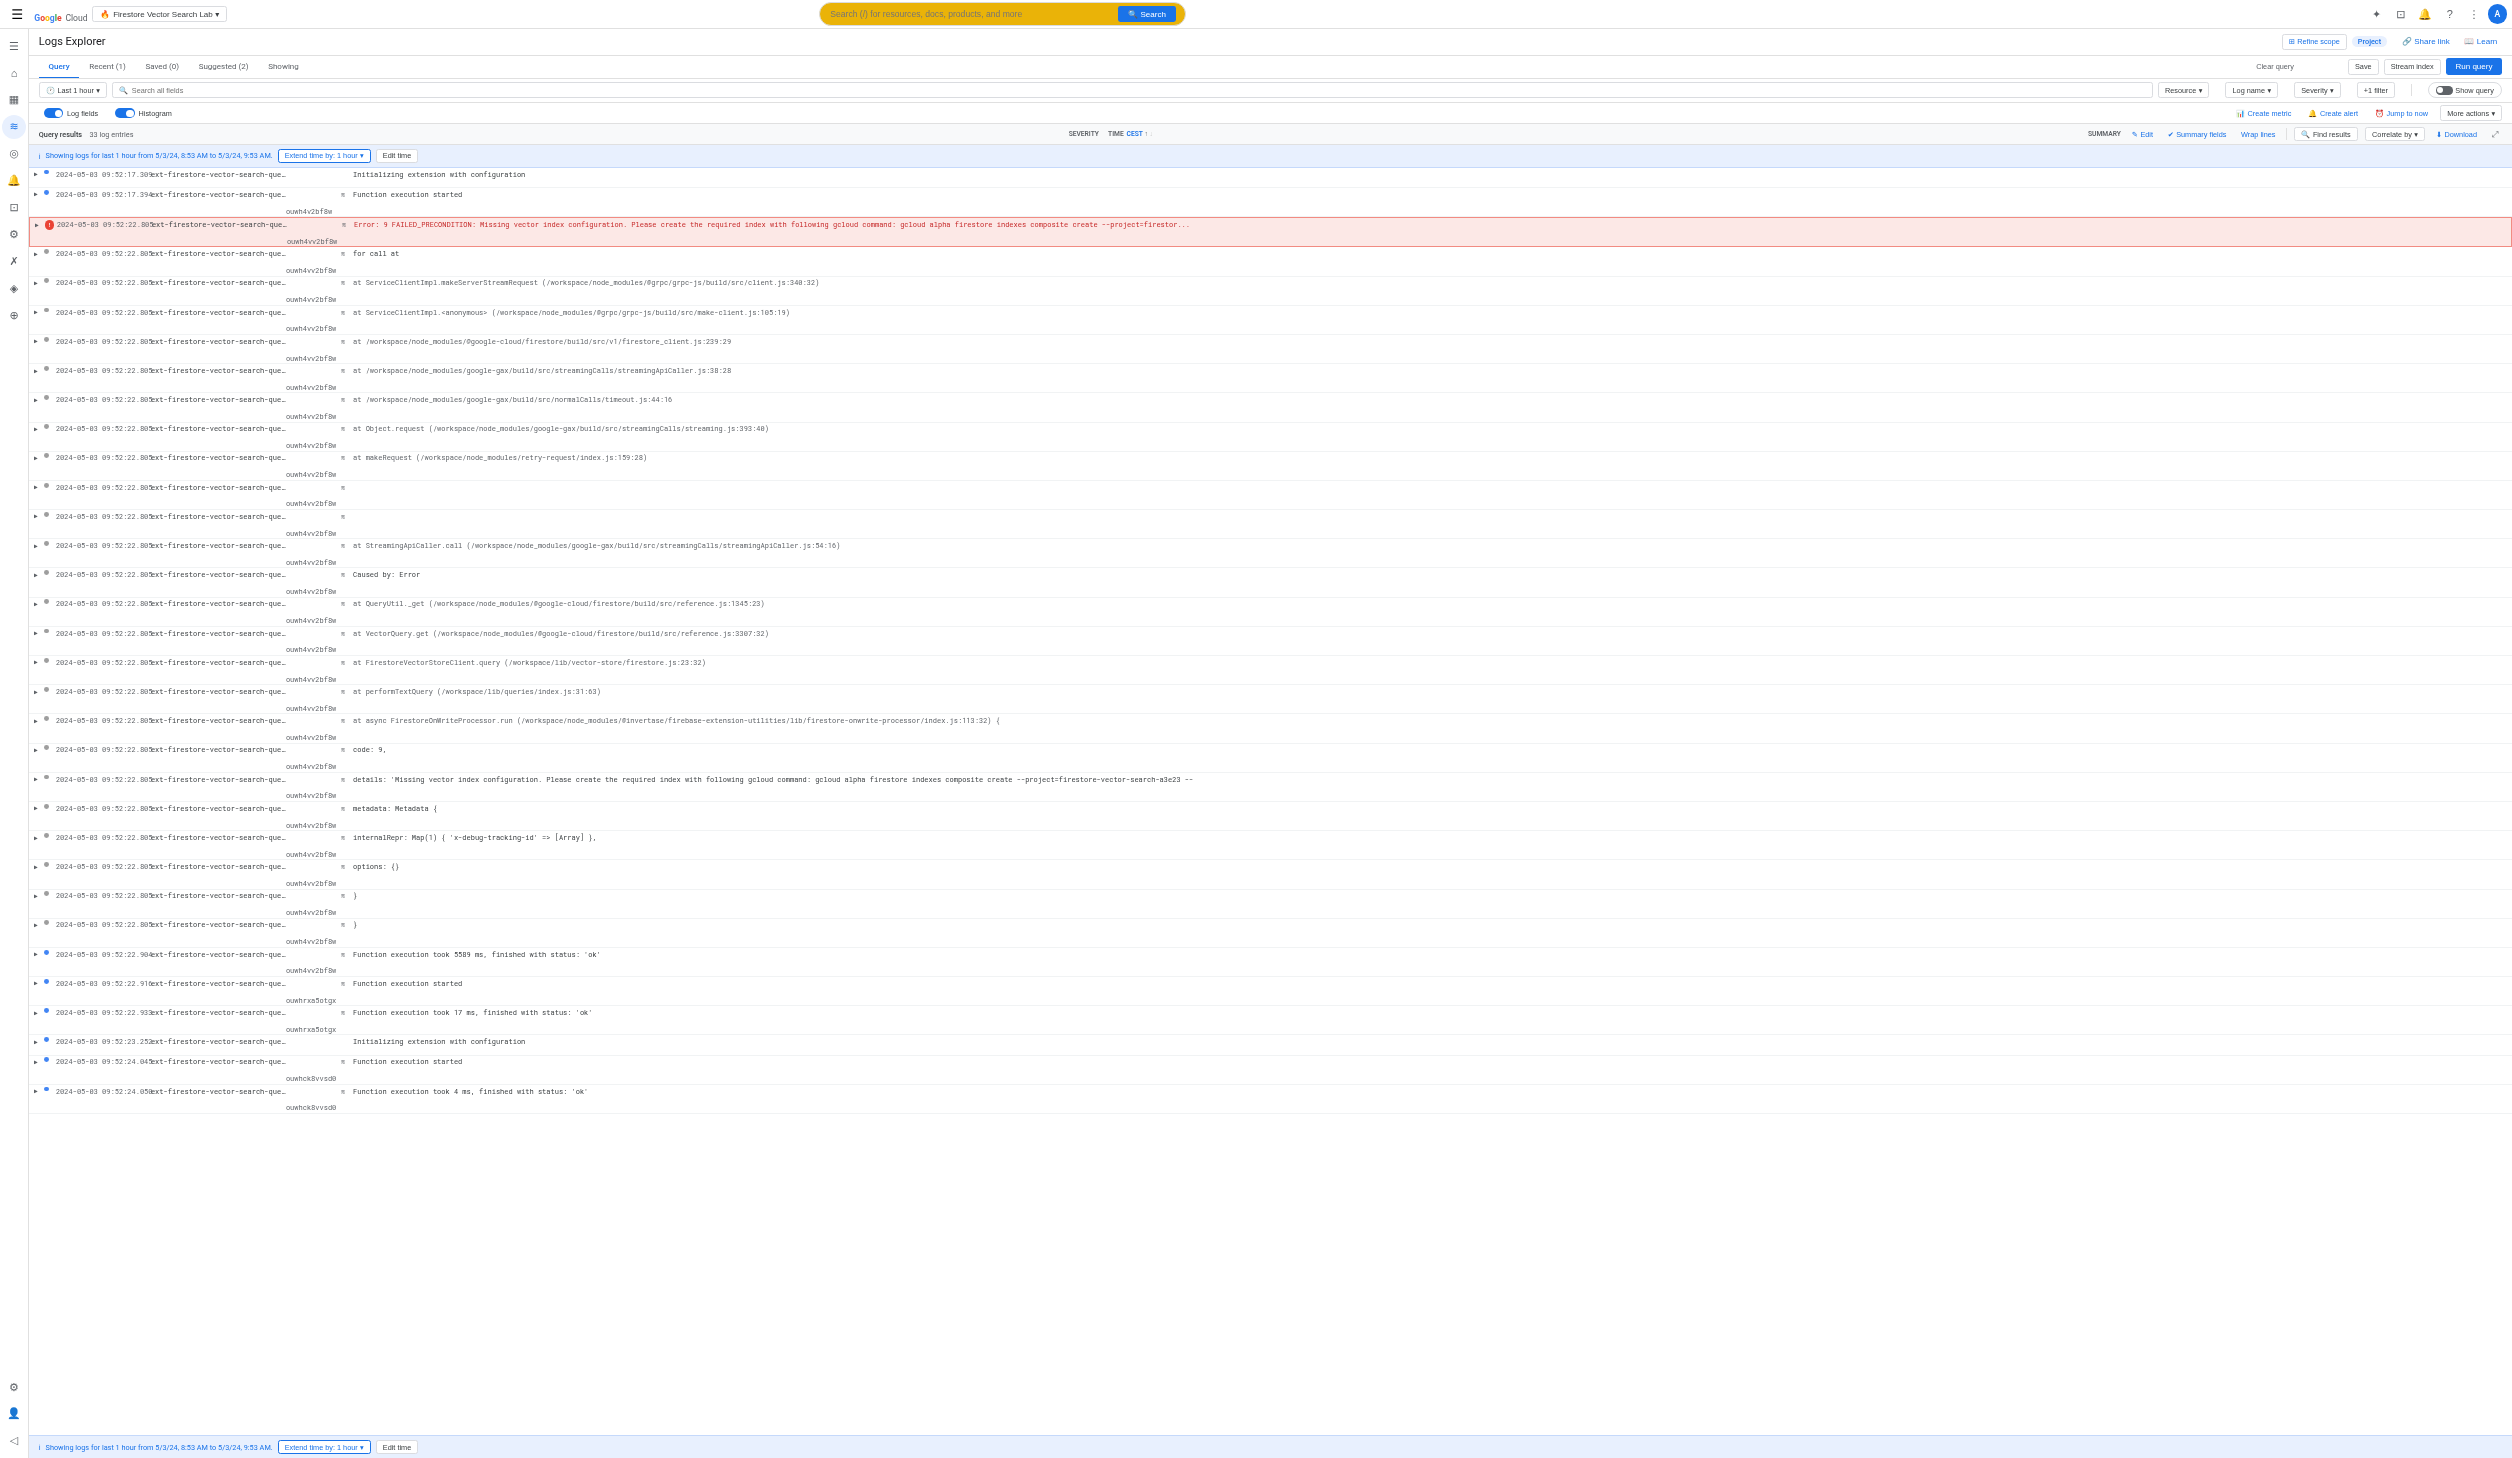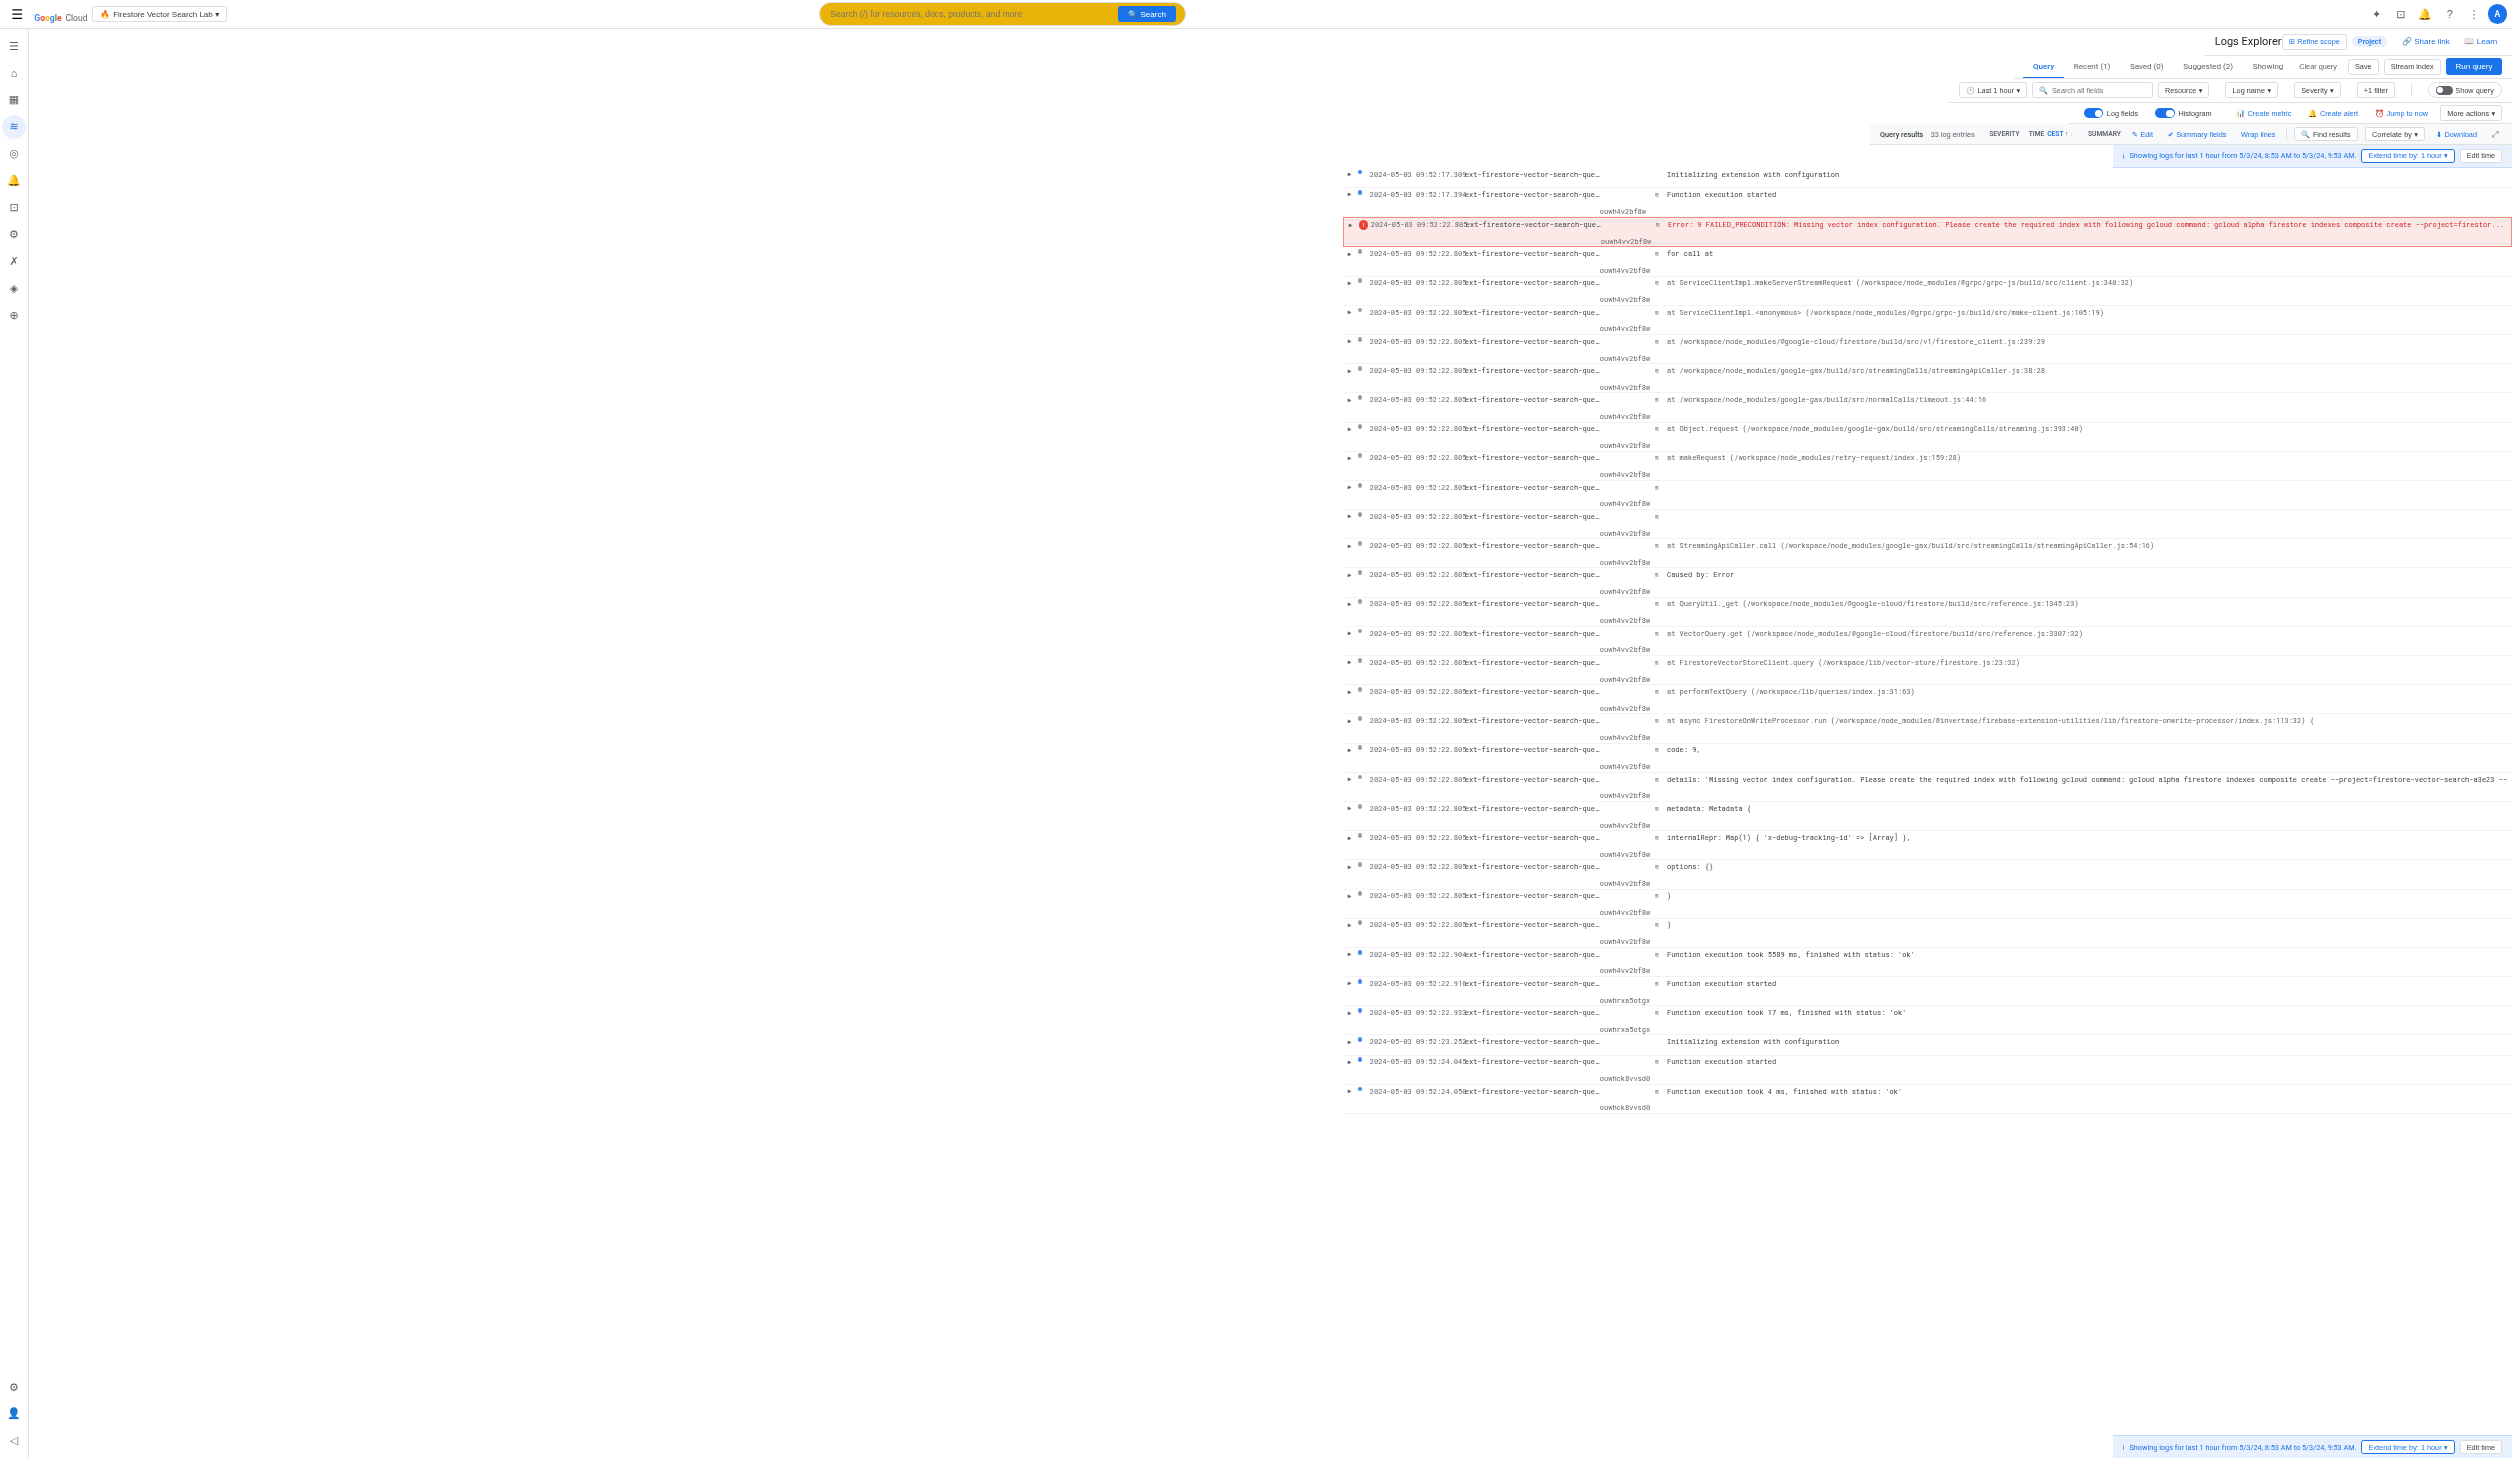--- a/index.html
+++ b/index.html
@@ -39,21 +39,21 @@
     
     .sidebar-icons {
       width: 29px; background: #fff; border-right: 0.6px solid #e0e0e0;
       display: flex; flex-direction: column; align-items: center; padding: 4.9px 0; gap: 2.4px;
       flex-shrink: 0;
     }
     .sidebar-icon-btn { width: 24.5px; height: 24.5px; border-radius: 50%; border: none; background: transparent; cursor: pointer; display: flex; align-items: center; justify-content: center; color: #5f6368; font-size: 11px; }
     .sidebar-icon-btn.active { background: #e8f0fe; color: #1a73e8; }
 
     
-    .content-area { flex: 1; display: flex; flex-direction: column; overflow: hidden; background: #fff; align-items: flex-end; }
+    .content-area { flex: 1; display: flex; flex-direction: column; overflow: hidden; background: #fff; }
     
     
     .page-header {
       display: flex; align-items: center; justify-content: space-between;
       padding: 4.9px 9.8px; border-bottom: 0.6px solid #e0e0e0; background: #fff;
     }
     .page-title { font-size: 11px; font-weight: 400; color: #202124; }
     .header-actions { display: flex; align-items: center; gap: 4.9px; }
     .refine-scope-btn {
       display: flex; align-items: center; gap: 2.4px; border: 0.6px solid #dadce0;
@@ -73,21 +73,21 @@
     .tab-item {
       padding: 6.1px 9.8px; cursor: pointer; font-size: 8px; color: #5f6368;
       border-bottom: 1.2px solid transparent; white-space: nowrap;
     }
     .tab-item.active { color: #1a73e8; border-bottom-color: #1a73e8; font-weight: 500; }
     .tab-actions { margin-left: auto; display: flex; align-items: center; gap: 4.9px; }
     .clear-query-btn, .save-btn, .stream-btn {
       font-size: 7.3px; padding: 2.4px 6.1px; border-radius: 2.4px; cursor: pointer;
     }
     .clear-query-btn { border: none; background: transparent; color: #5f6368; }
-    .save-btn { border: 0.6px solid #dadce0; background: #fff; color: #3c4043; }
+    .save-btn { border: 0.6px solid #dadce0; background: #fff; color: #3c4043; margin-left: 43px; }
     .stream-btn { border: 0.6px solid #dadce0; background: #fff; color: #3c4043; }
     .run-query-btn { background: #1a73e8; color: #fff; border: none; border-radius: 2.4px; padding: 3.7px 9.8px; font-size: 8px; font-weight: 500; cursor: pointer; }
 
     
     .query-toolbar {
       display: flex; align-items: center; padding: 3.7px 9.8px; gap: 4.9px;
       border-bottom: 0.6px solid #e0e0e0; background: #fff; flex-wrap: wrap;
     }
     .time-btn {
       display: flex; align-items: center; gap: 2.4px; border: 0.6px solid #dadce0;

